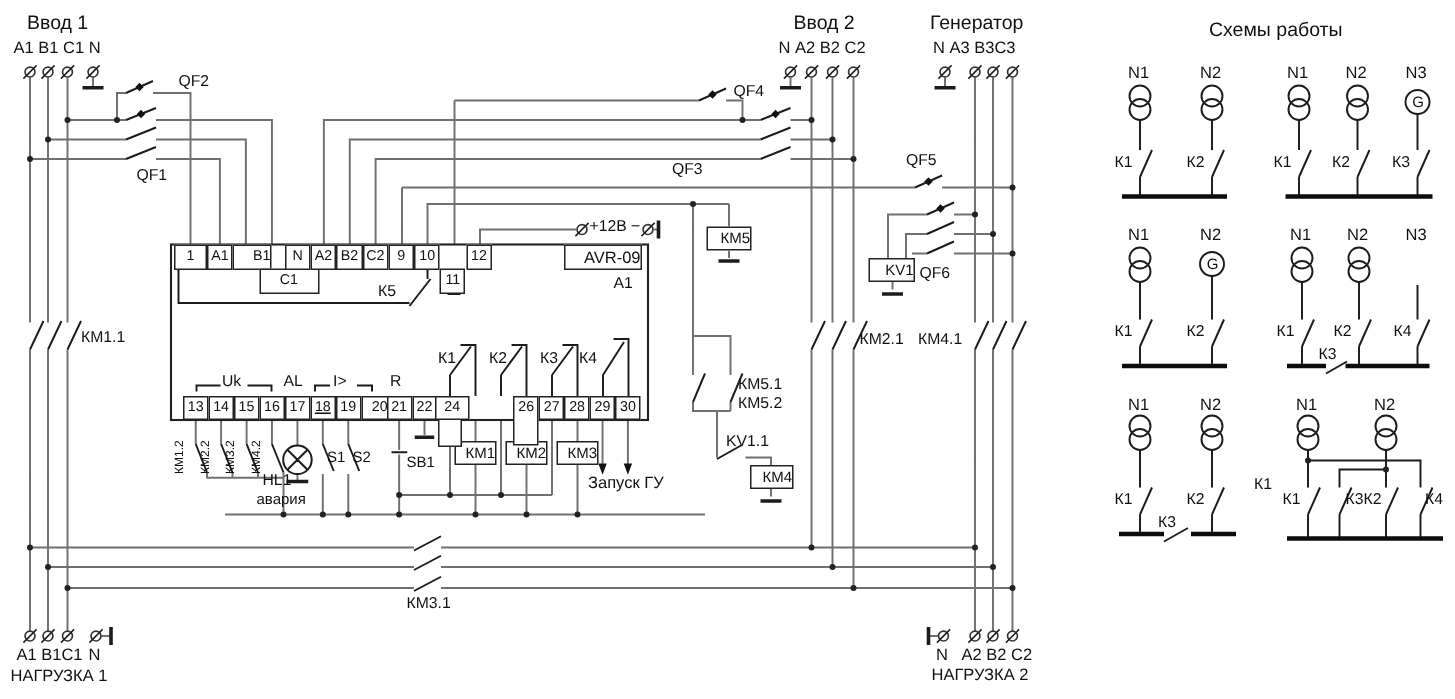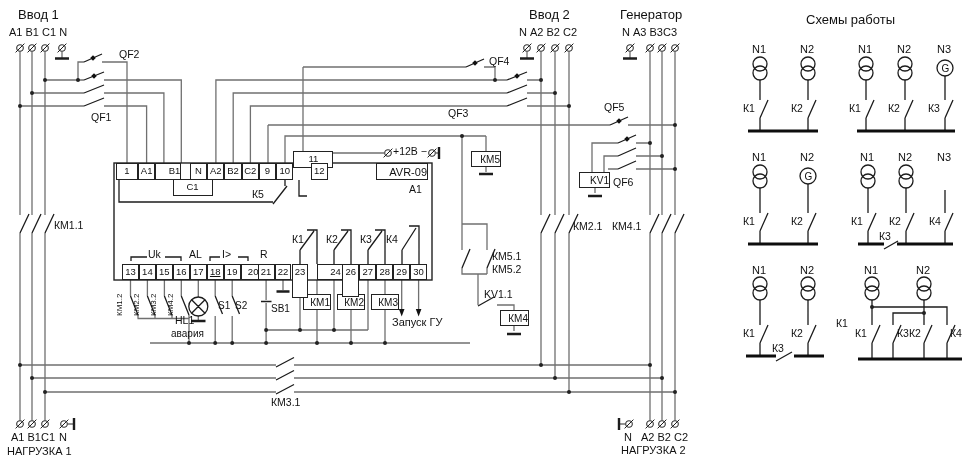--- a/index.html
+++ b/index.html
@@ -360,34 +360,34 @@
       <div class="tcell" style="left: 116px; top: 163px; width: 22px; height: 16.5px; line-height: 14.5px;">1</div>
       <div class="tcell" style="left: 138px; top: 163px; width: 17.27px; height: 16.5px; line-height: 14.5px;">А1</div>
       <div class="tcell" style="left: 155.27px; top: 163px; width: 26px; height: 16.5px; line-height: 14.5px; text-align: right;">В1</div>
       <div class="tcell" style="left: 172.54px; top: 179px; width: 40px; height: 16.5px; line-height: 14.5px;">С1</div>
       <div class="tcell" style="left: 189.81px; top: 163px; width: 17.27px; height: 16.5px; line-height: 14.5px;">N</div>
       <div class="tcell" style="left: 207.08px; top: 163px; width: 17.27px; height: 16.5px; line-height: 14.5px;">А2</div>
       <div class="tcell" style="left: 224.35px; top: 163px; width: 17.27px; height: 17px; line-height: 14.5px;">В2</div>
       <div class="tcell" style="left: 241.62px; top: 163px; width: 17.27px; height: 16.5px; line-height: 14.5px;">С2</div>
       <div class="tcell" style="left: 258.89px; top: 163px; width: 17.27px; height: 16.5px; line-height: 14.5px;">9</div>
       <div class="tcell" style="left: 276.16px; top: 163px; width: 17.27px; height: 16.5px; line-height: 14.5px;">10</div>
-      <div class="tcell" style="left: 293.43px; top: 151px; width: 40px; height: 16.5px; line-height: 14.5px;">11</div>
+      <div class="tcell" style="left: 293.43px; top: 179px; width: 17px; height: 16.5px; line-height: 14.5px;">11</div>
       <div class="tcell" style="left: 310.7px; top: 163px; width: 17.27px; height: 16.5px; line-height: 14.5px; text-align: center;">12</div>
       <div class="tcell" style="left: 122px; top: 263.5px; width: 16.95px; height: 16.5px; line-height: 14.5px;">13</div>
       <div class="tcell" style="left: 138.95px; top: 263.5px; width: 16.95px; height: 16.5px; line-height: 14.5px;">14</div>
       <div class="tcell" style="left: 155.9px; top: 263.5px; width: 16.95px; height: 16.5px; line-height: 14.5px;">15</div>
       <div class="tcell" style="left: 172.85px; top: 263.5px; width: 16.95px; height: 16.5px; line-height: 14.5px;">16</div>
       <div class="tcell" style="left: 189.8px; top: 263.5px; width: 16.95px; height: 16.5px; line-height: 14.5px;">17</div>
       <div class="tcell" style="left: 206.75px; top: 263.5px; width: 16.95px; height: 16.5px; line-height: 14.5px; text-decoration: underline;">18</div>
       <div class="tcell" style="left: 223.7px; top: 263.5px; width: 16.95px; height: 16.5px; line-height: 14.5px;">19</div>
       <div class="tcell" style="left: 240.65px; top: 263.5px; width: 25px; height: 16.5px; line-height: 14.5px;">20</div>
       <div class="tcell" style="left: 257.6px; top: 263.5px; width: 16.95px; height: 16.5px; line-height: 14.5px;">21</div>
       <div class="tcell" style="left: 274.55px; top: 263.5px; width: 16.95px; height: 16.5px; line-height: 14.5px;">22</div>
       <div class="tcell" style="left: 291.5px; top: 263.5px; width: 16.95px; height: 34px; line-height: 14.5px;">23</div>
-      <div class="tcell" style="left: 317px; top: 263.5px; width: 37px; height: 16.5px; line-height: 14.5px;">24</div>
+      <div class="tcell" style="left: 290px; top: 263.5px; width: 23px; height: 16.5px; line-height: 14.5px;">24</div>
       <div class="tcell" style="left: 325.4px; top: 263.5px; width: 16.95px; height: 16.5px; line-height: 14.5px; margin-left: 36px;">25</div>
       <div class="tcell" style="left: 342.35px; top: 263.5px; width: 16.95px; height: 33px; line-height: 14.5px;">26</div>
       <div class="tcell" style="left: 359.3px; top: 263.5px; width: 16.95px; height: 16.5px; line-height: 14.5px;">27</div>
       <div class="tcell" style="left: 376.25px; top: 263.5px; width: 16.95px; height: 16.5px; line-height: 14.5px;">28</div>
       <div class="tcell" style="left: 393.2px; top: 263.5px; width: 16.95px; height: 16.5px; line-height: 14.5px;">29</div>
       <div class="tcell" style="left: 410.15px; top: 263.5px; width: 16.95px; height: 16.5px; line-height: 14.5px;">30</div>
     </div>
 
 </div>
 

